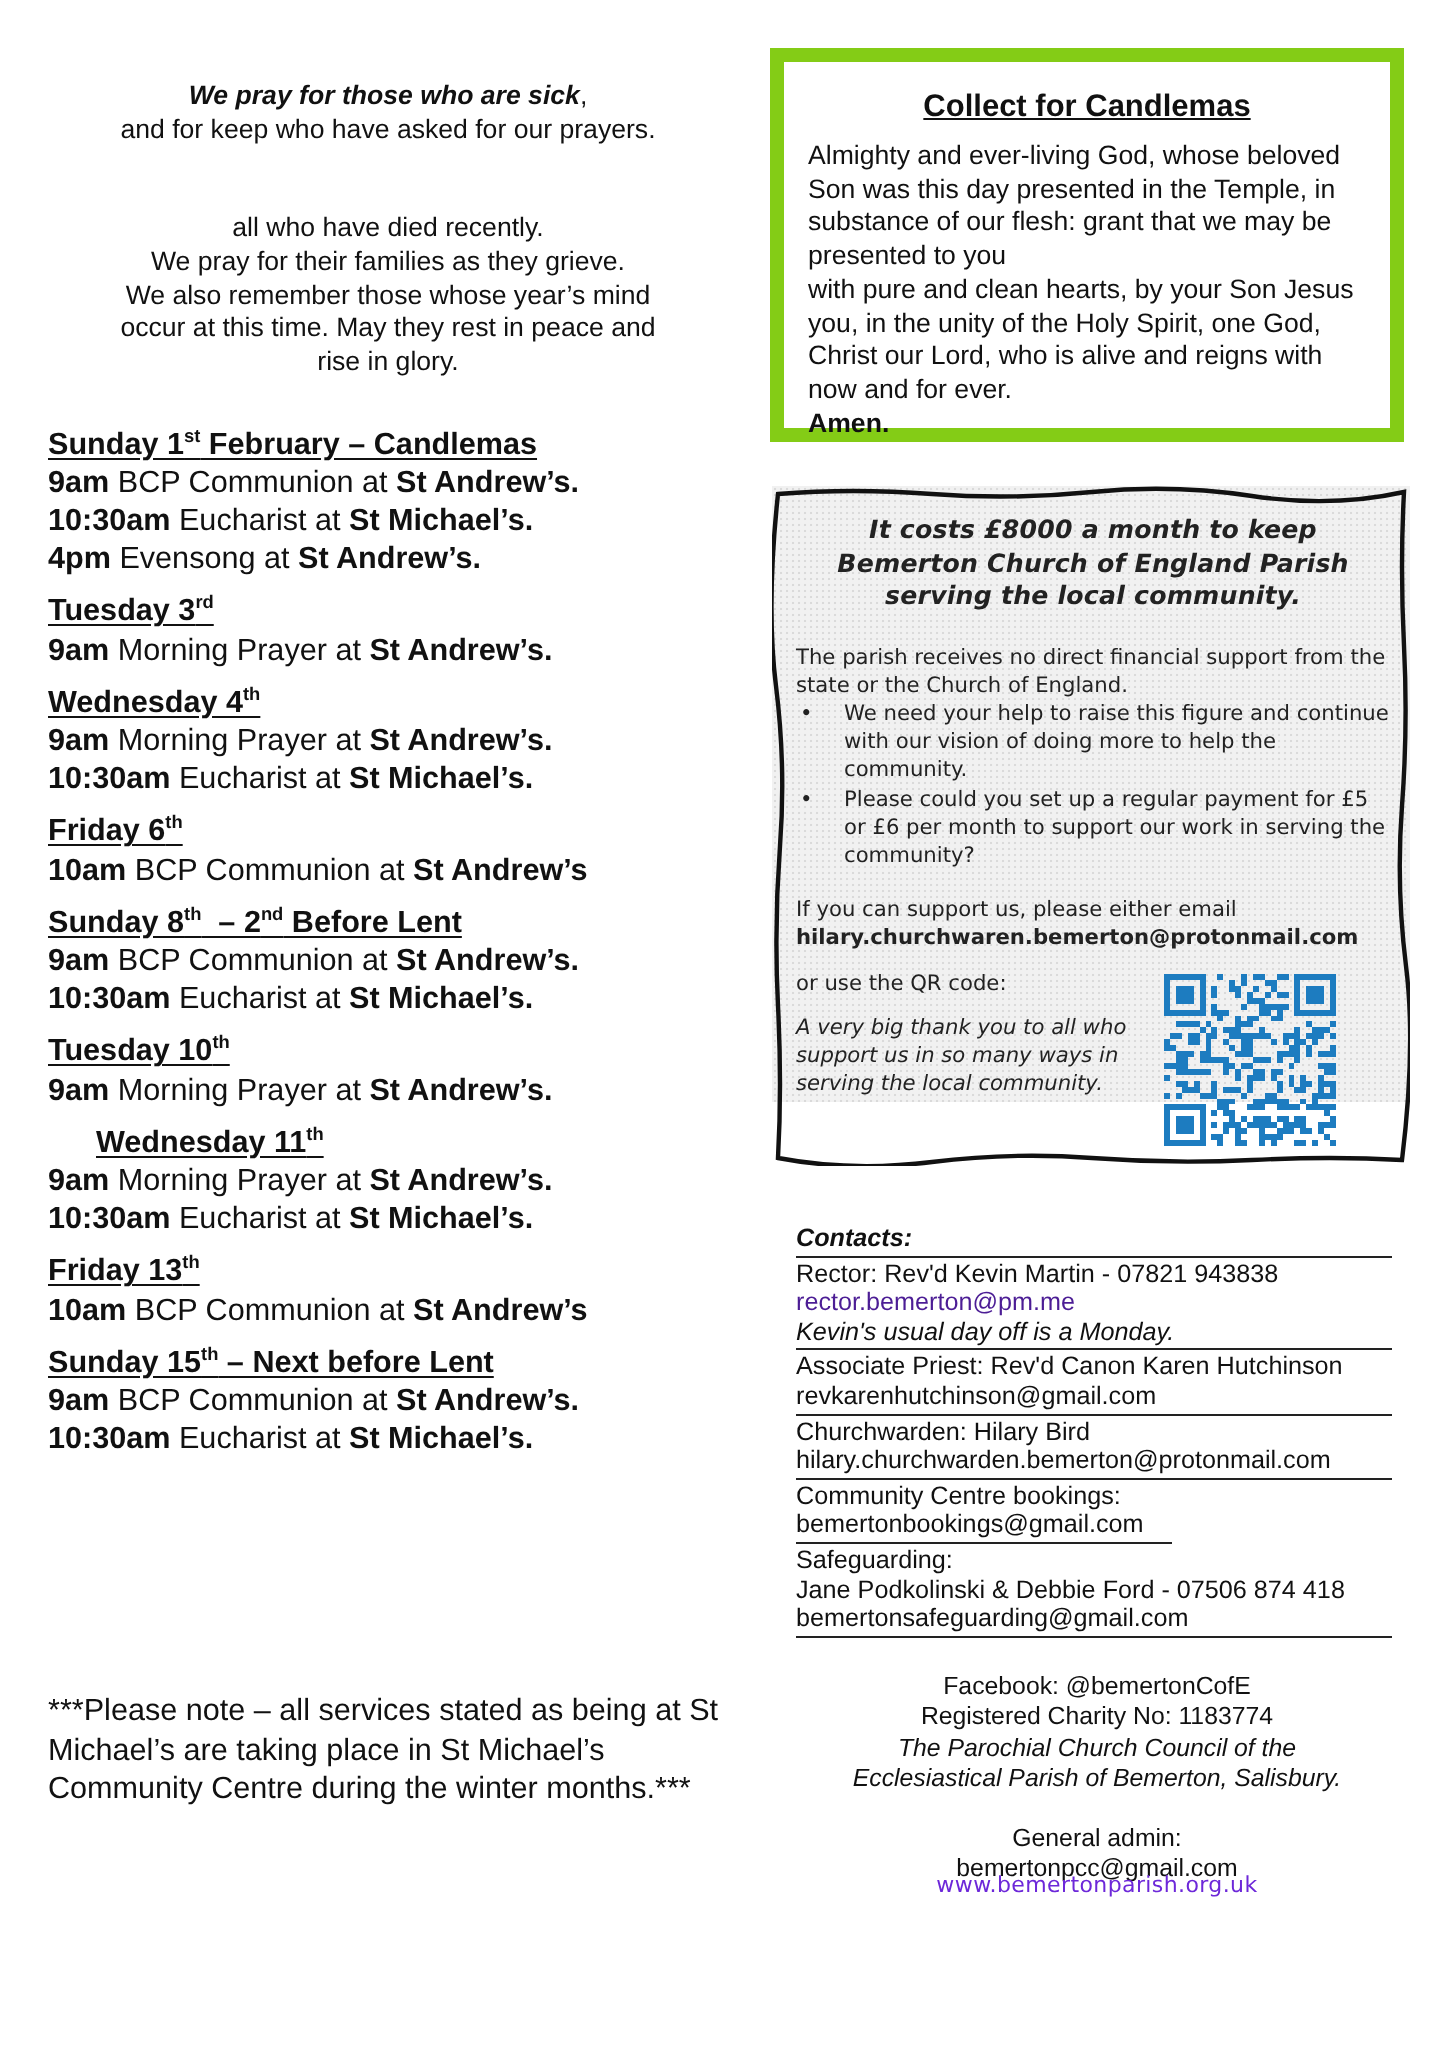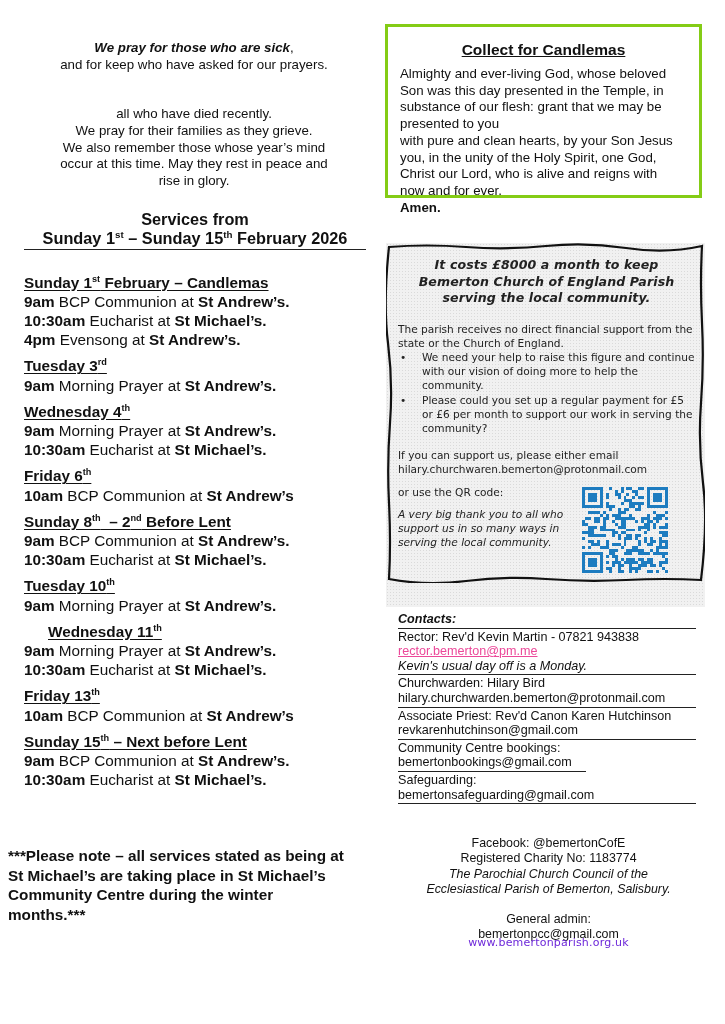--- a/index.html
+++ b/index.html
@@ -9,46 +9,46 @@
   .intro { text-align: center; font-size: 13.3px; line-height: 16.7px; }
   .intro p { margin: 0 0 16px 0; }
   .services-head { text-align: center; font-size: 16.3px; font-weight: bold; line-height: 19px; margin-top: 20px; border-bottom: 1.5px solid #222; padding-bottom: 1px; margin-left: 0; margin-right: -2px; }
   sup { font-size: 60%; line-height: 0; vertical-align: super; }
 
   .schedule { margin-top: 23px; }
   .day { margin-bottom: 7px; font-size: 15.3px; line-height: 19.2px; }
   .day-title { font-weight: bold; text-decoration: underline; text-underline-offset: 2px; }
   .svc b { font-weight: bold; }
 
-  .note { position: absolute; left: 8px; top: 846px; width: 340px; font-size: 15.3px; line-height: 19.5px; font-weight: bold; }
-
-  .collect { position: absolute; left: 385px; top: 24px; width: 317px; height: 174px; border: 3px solid #84cc16; padding: 0 10px; box-sizing: border-box; }
+  .note { position: absolute; left: 24px; top: 846px; width: 340px; font-size: 15.3px; line-height: 19.5px; font-weight: normal; }
+
+  .collect { position: absolute; left: 385px; top: 24px; width: 317px; height: 197px; border: 7px solid #84cc16; padding: 0 10px; box-sizing: border-box; }
   .collect-title { text-align: center; font-weight: bold; font-size: 15.5px; text-decoration: underline; margin-top: 14px; line-height: 18px; }
   .collect-body { font-size: 13.3px; line-height: 16.7px; margin-top: 7px; padding-left: 2px; }
   .collect-body .amen { font-weight: bold; }
 
-  .donate { position: absolute; left: 386px; top: 243px; width: 319px; height: 364px; box-sizing: border-box; padding: 14px 10px 0 12px; background-color: #f1f1f1; background-image: radial-gradient(#dadada 0.6px, transparent 0.8px); background-size: 3px 3px; }
+  .donate { position: absolute; left: 386px; top: 243px; width: 319px; height: 308px; box-sizing: border-box; padding: 14px 10px 0 12px; background-color: #f1f1f1; background-image: radial-gradient(#dadada 0.6px, transparent 0.8px); background-size: 3px 3px; }
   .donate-border { position: absolute; inset: 0; pointer-events: none; }
   .donate-headline { font-family: "DejaVu Sans", sans-serif; font-style: italic; font-weight: bold; text-align: center; font-size: 12.6px; line-height: 16.5px; letter-spacing: 0.1px; color: #222; position: relative; }
   .donate-text { font-family: "DejaVu Sans", sans-serif; font-size: 10.6px; line-height: 14.2px; color: #222; margin-top: 15px; position: relative; }
   .donate-text ul { margin: 0; padding-left: 24px; list-style: none; }
   .donate-text li { position: relative; }
   .donate-text li::before { content: "•"; position: absolute; left: -22px; top: 0; }
   .donate-email-label { margin-top: 13px; }
-  .donate-email { font-weight: normal; }
+  .donate-email { font-weight: bold; }
   .qr-row { display: flex; margin-top: 8px; position: relative; }
   .qr-text { width: 175px; }
   .qr-or { margin-bottom: 8px; }
   .qr-thanks { font-style: italic; }
   .qr-code { position: absolute; left: 183px; top: 2px; width: 88px; height: 86px; }
 
   .contacts { position: absolute; left: 398px; top: 612px; width: 298px; font-size: 12.6px; line-height: 14.6px; }
   .contacts-title { font-weight: bold; font-style: italic; border-bottom: 1.2px solid #222; padding-bottom: 1px; }
   .contact-block { border-bottom: 1.2px solid #222; padding: 1px 0 1px 0; }
-  .contact-link { color: #ec4899; text-decoration: underline; }
+  .contact-link { color: #4c1d95; }
   .contact-note { font-style: italic; }
 
   .footer { position: absolute; left: 386px; top: 836px; width: 325px; text-align: center; font-size: 12.4px; line-height: 15.3px; }
   .footer .italic { font-style: italic; }
   .footer .gap { height: 15px; }
   .website { position: absolute; left: 386px; top: 936px; width: 325px; text-align: center; font-family: "DejaVu Sans", sans-serif; font-size: 11px; color: #6d28d9; letter-spacing: 0.2px; }
 </style>
 </head>
 <body>
 
@@ -61,24 +61,20 @@
     <p style="margin-bottom:0">
       <br>
       <span>all who have died recently.</span><br>
       <span>We pray for their families as they grieve.</span><br>
       <span>We also remember those whose year’s mind</span><br>
       <span>occur at this time. May they rest in peace and</span><br>
       <span>rise in glory.</span>
     </p>
   </div>
 
-  <div class="services-head">
-    <div>Services from</div>
-    <div><span>Sunday 1</span><sup>st</sup><span style="white-space:pre"> – Sunday 15</span><sup>th</sup><span> February 2026</span></div>
-  </div>
 
   <div class="schedule" id="schedule">
       <div class="day">
         <div class="day-title" style="white-space: pre;"><span>Sunday 1</span><sup>st</sup><span> February – Candlemas</span></div>
         <div class="svc" style="white-space: pre;"><b>9am</b><span> BCP Communion at </span><b>St Andrew’s.</b></div>
         <div class="svc" style="white-space: pre;"><b>10:30am</b><span> Eucharist at </span><b>St Michael’s.</b></div>
         <div class="svc" style="white-space: pre;"><b>4pm</b><span> Evensong at </span><b>St Andrew’s.</b></div>
       </div>
       <div class="day">
         <div class="day-title" style="white-space: pre;"><span>Tuesday 3</span><sup>rd</sup><span></span></div>
@@ -549,33 +545,34 @@
 </div>
 
 <div class="contacts">
   <div class="contacts-title">Contacts:</div>
   <div class="contact-block">
     <div>Rector: Rev'd Kevin Martin - 07821 943838</div>
     <div class="contact-link">rector.bemerton@pm.me</div>
     <div class="contact-note">Kevin's usual day off is a Monday.</div>
   </div>
   <div class="contact-block">
+    <div>Associate Priest: Rev'd Canon Karen Hutchinson</div>
+    <div>revkarenhutchinson@gmail.com</div>
+  </div>
+  <div class="contact-block">
     <div>Churchwarden: Hilary Bird</div>
     <div>hilary.churchwarden.bemerton@protonmail.com</div>
-  </div>
-  <div class="contact-block">
-    <div>Associate Priest: Rev'd Canon Karen Hutchinson</div>
-    <div>revkarenhutchinson@gmail.com</div>
   </div>
   <div class="contact-block" style="margin-right:110px">
     <div style="white-space:nowrap">Community Centre bookings:</div>
     <div style="white-space:nowrap">bemertonbookings@gmail.com</div>
   </div>
   <div class="contact-block">
     <div>Safeguarding:</div>
+    <div>Jane Podkolinski &amp; Debbie Ford - 07506 874 418</div>
     <div>bemertonsafeguarding@gmail.com</div>
   </div>
 </div>
 
 <div class="footer">
   <div>Facebook: @bemertonCofE</div>
   <div>Registered Charity No: 1183774</div>
   <div class="italic">The Parochial Church Council of the</div>
   <div class="italic">Ecclesiastical Parish of Bemerton, Salisbury.</div>
   <div class="gap"></div>

